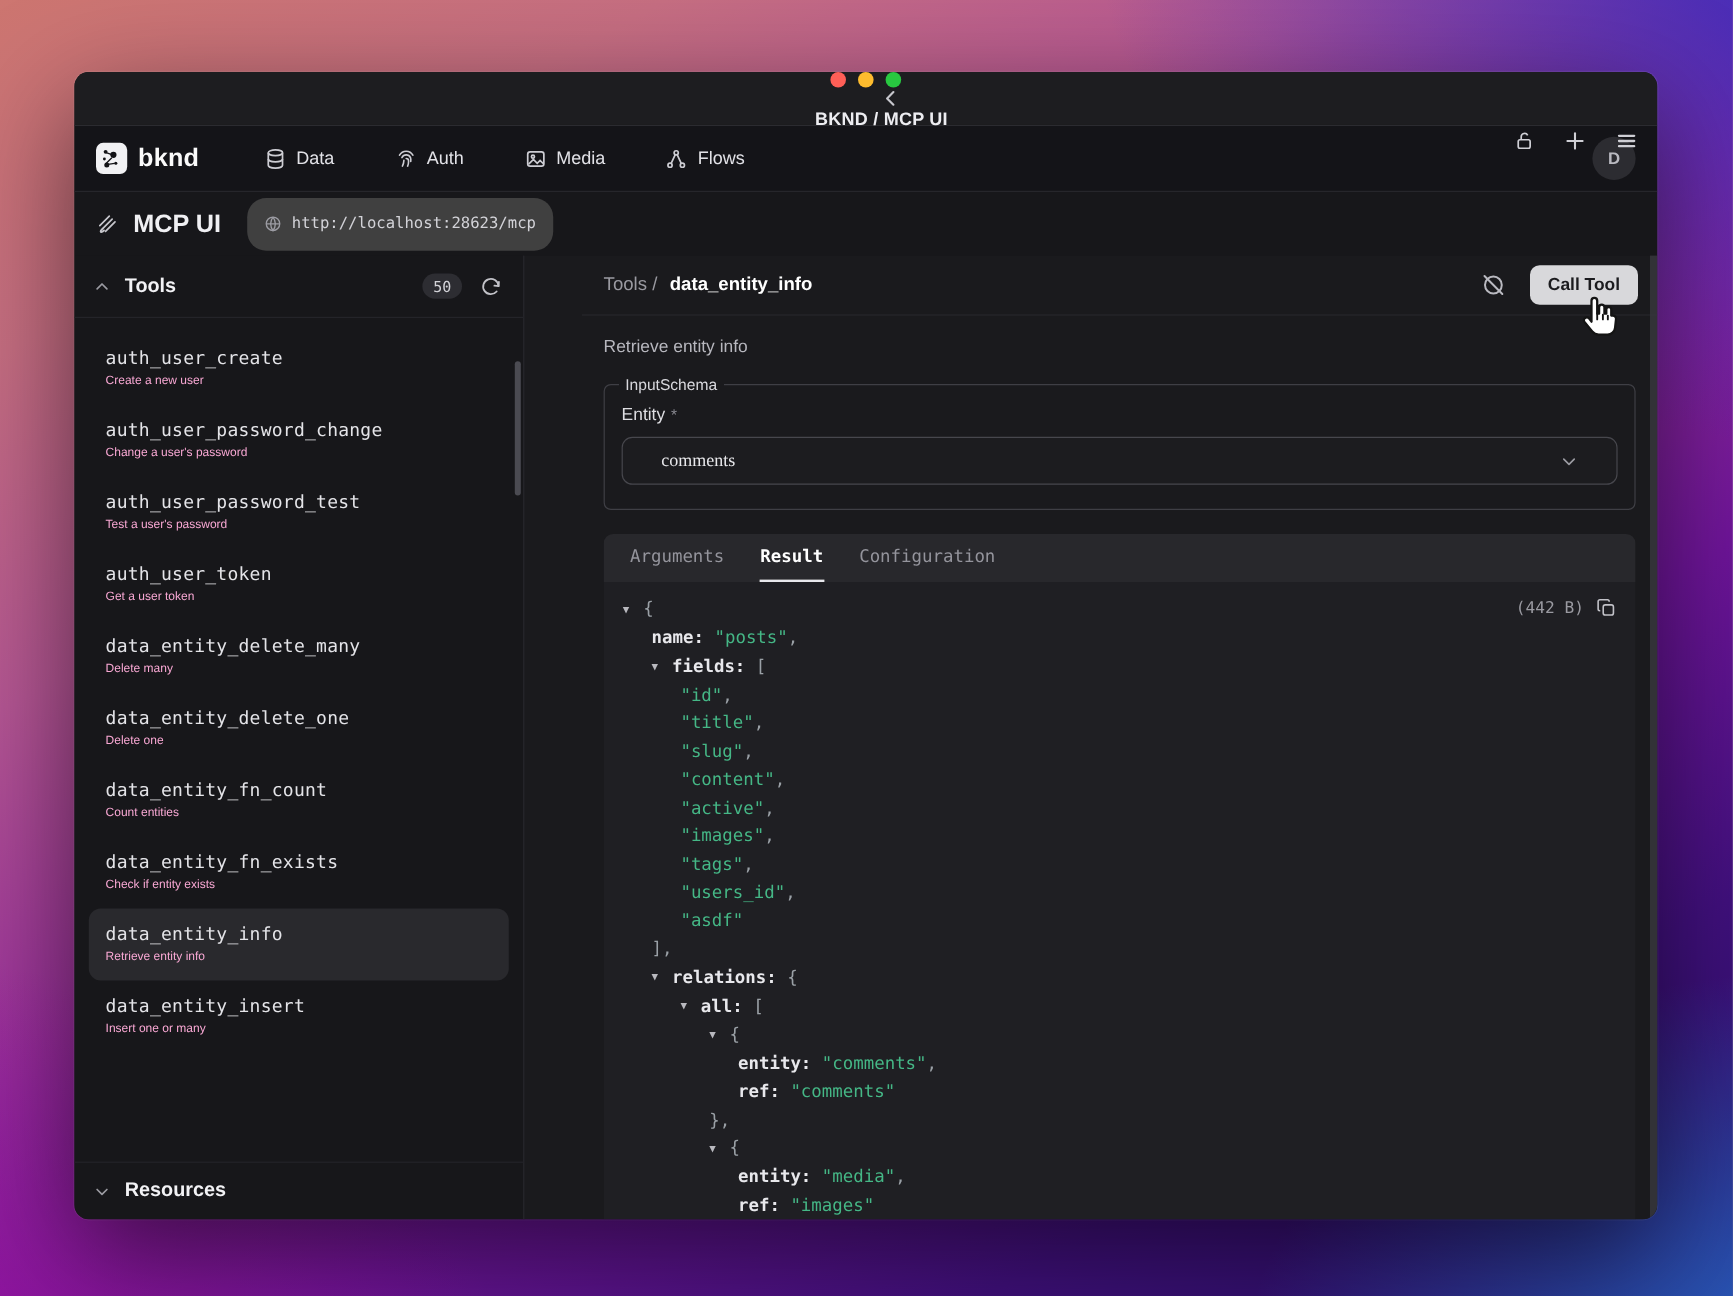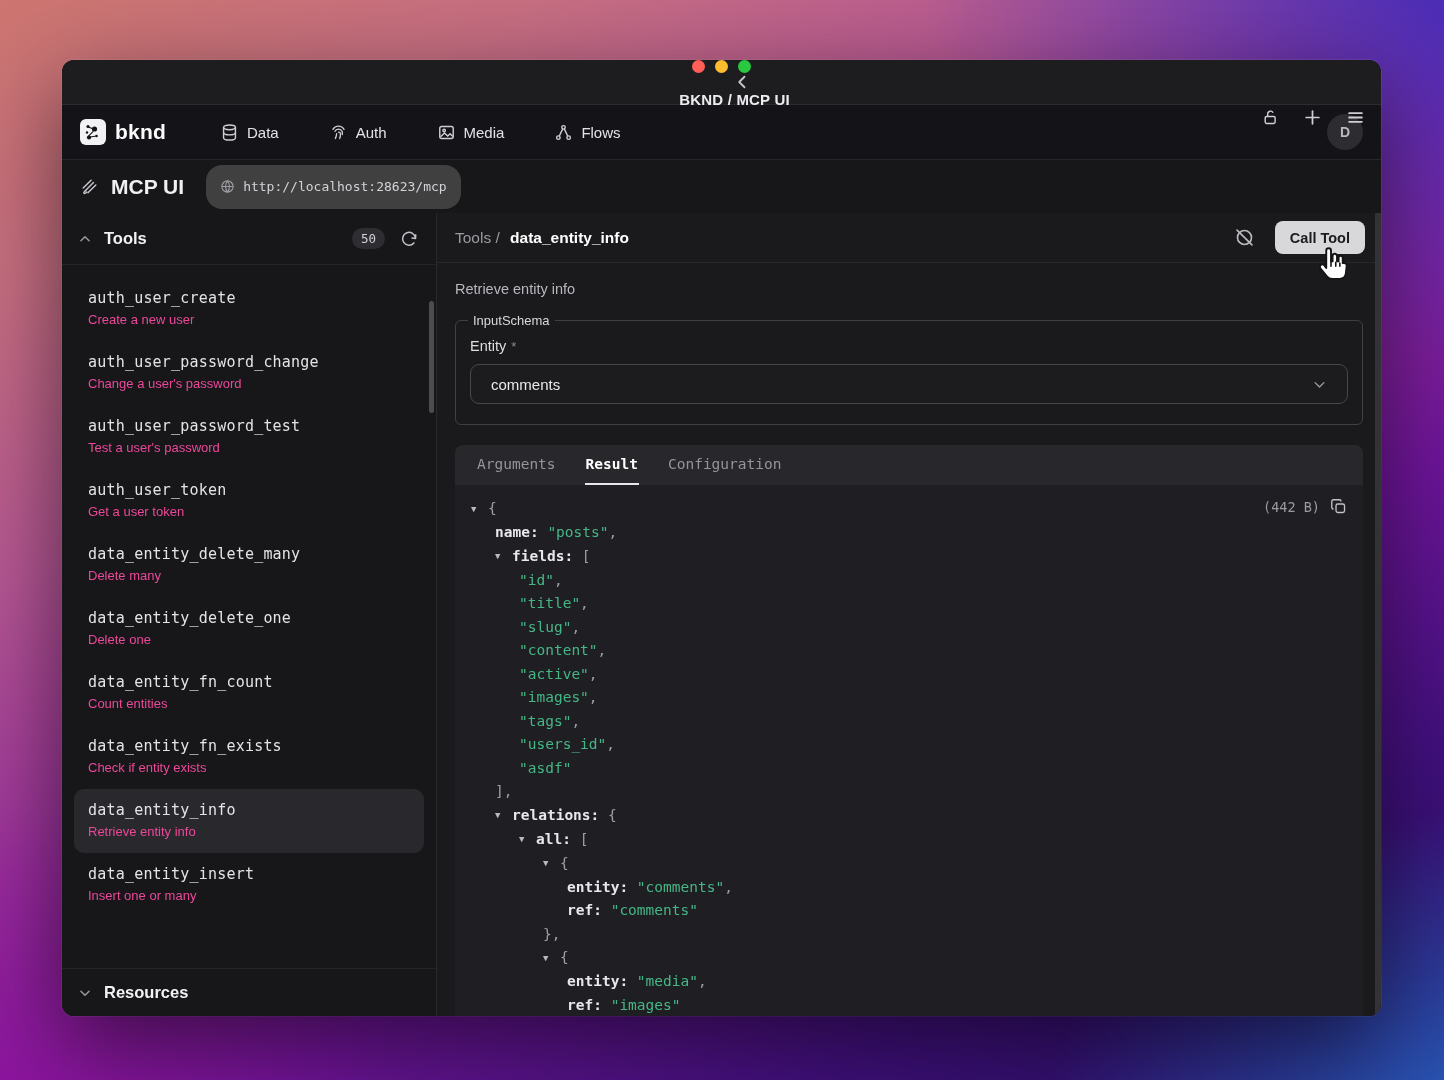--- a/index.html
+++ b/index.html
@@ -35,51 +35,51 @@
   .nav-items{ display:flex; gap:50px; margin-left:54px; }
   .nav-item{ display:flex; align-items:center; gap:8px; font-size:15px; color:#e2e2e7; cursor:default; }
   .nav-item svg{ color:#cdcdd3; }
   .avatar{ margin-left:auto; width:36px; height:36px; border-radius:50%; background:#2c2c31; display:flex; align-items:center; justify-content:center; font-size:14px; font-weight:700; color:#b9b9c0; }
   
   .mcpbar{ height:54px; background:#17171a; border-top:1px solid #26262b; display:flex; align-items:center; padding:0 18px; }
   .mcp-title{ margin-left:12px; font-size:21px; font-weight:800; color:#f0f0f3; }
   .url-pill{ margin-left:22px; height:44px; background:#404040; border-radius:16px; display:flex; align-items:center; gap:8px; padding:0 14px; color:#9c9ca3; }
   .url-text{ font-family:"DejaVu Sans Mono", monospace; font-size:13px; color:#d3d3d8; }
   
-  .body{ display:flex; height:803px; position:relative; }
+  .body{ display:flex; height:803px; position:relative;gap:48px; }
   .sidebar{ width:375px; background:#17171a; border-right:1px solid #28282d; display:flex; flex-direction:column; position:relative; }
   .side-head{ height:52px; display:flex; align-items:center; padding:0 18px 0 16px; border-bottom:1px solid #242429; }
   .side-head-label{ margin-left:12px; font-size:16.5px; font-weight:800; color:#f2f2f5; }
   .side-head-right{ margin-left:auto; display:flex; align-items:center; gap:15px; }
   .count-badge{ background:#2d2d32; color:#d2d2d7; border-radius:12px; font-family:"DejaVu Sans Mono", monospace; font-size:12.5px; padding:3px 9px; }
   .tool-list{ flex:1; overflow:hidden; padding-top:12px; position:relative; }
   .tool-item{ margin:0 12px; padding:12px 14px 14px; border-radius:10px; cursor:pointer; }
   .tool-item.selected{ background:#29292d; }
   .tool-name{ font-family:"DejaVu Sans Mono", monospace; font-size:15px; color:#e4e4e8; letter-spacing:.2px; }
-  .tool-desc{ margin-top:5px; font-size:13px; color:#ec4899; }
+  .tool-desc{ margin-top:5px; font-size:10px; color:#f9a8d4; }
   .side-scroll{ position:absolute; right:2px; top:88px; width:5px; height:112px; border-radius:3px; background:#4b4b52; }
   .side-foot{ height:48px; border-top:1px solid #242429; display:flex; align-items:center; padding:15px 16px; }
   .side-foot-label{ margin-left:12px; font-size:16.5px; font-weight:800; color:#f2f2f5; }
   .chev{ color:#9b9ba2; }
   
   .main{ flex:1; display:flex; flex-direction:column; position:relative; background:#1a1a1d; }
   .main-scroll-track{ position:absolute; right:0; top:0; bottom:0; width:6px; background:#38383e; opacity:.8; }
   .main-head{ height:50px; border-bottom:1px solid #26262b; display:flex; align-items:center; padding:0 16px 0 18px; }
   .crumb{ font-size:15.5px; }
   .crumb .dim{ color:#9a9aa1; }
   .crumb .cur{ color:#ffffff; font-weight:800; margin-left:6px; }
   .head-right{ margin-left:auto; display:flex; align-items:center; gap:20px; }
   .call-btn{ background:#d8d8db; color:#1b1b1e; border:none; border-radius:8px; height:33px; padding:0 15px; font-size:14.5px; font-weight:700; font-family:"Liberation Sans", sans-serif; cursor:pointer; }
   .main-content{ flex:1; padding:18px 18px 0; overflow:hidden; }
   .desc-text{ font-size:14.5px; color:#b7b7be; }
   fieldset.schema{ margin-top:16px; border:1px solid #3f3f45; border-radius:6px; padding:2px 14px 20px; }
   fieldset.schema legend{ font-size:13px; color:#d8d8dd; padding:0 5px; margin-left:-2px; }
   .field-label{ margin:8px 0 10px; font-size:14.5px; color:#dedee2; }
   .req{ color:#8a8a92; margin-left:5px; font-size:13px; }
-  .select{ height:40px; border:1px solid #47474d; border-radius:9px; background:#1c1c1f; display:flex; align-items:center; padding:0 20px; cursor:pointer; }
+  .select{ height:40px; border:1px solid #47474d; border-radius:9px; background:#1c1c1f; display:flex; align-items:center; padding:0 32px; cursor:pointer;font-family:Liberation Serif, serif; }
   .select-value{ font-size:15px; color:#e9e9ec; }
   .select .chev{ margin-left:auto; }
   
   .card{ margin-top:20px; border-radius:8px 8px 0 0; overflow:hidden; }
   .tabstrip{ height:40px; background:#28282c; display:flex; gap:28px; padding:0 21px; }
   .tab{ font-family:"DejaVu Sans Mono", monospace; font-size:14.5px; color:#94949c; display:flex; align-items:center; border-bottom:2px solid transparent; cursor:pointer; padding:0 1px; }
   .tab.active{ color:#ffffff; font-weight:700; border-bottom-color:#e8e8ec; }
   .result{ background:#1f1f23; padding:12px 16px; position:relative; min-height:620px; }
   .result-meta{ position:absolute; top:13px; right:16px; display:flex; align-items:center; gap:10px; }
   .size-label{ font-family:"DejaVu Sans Mono", monospace; font-size:13.5px; color:#9a9aa1; }

